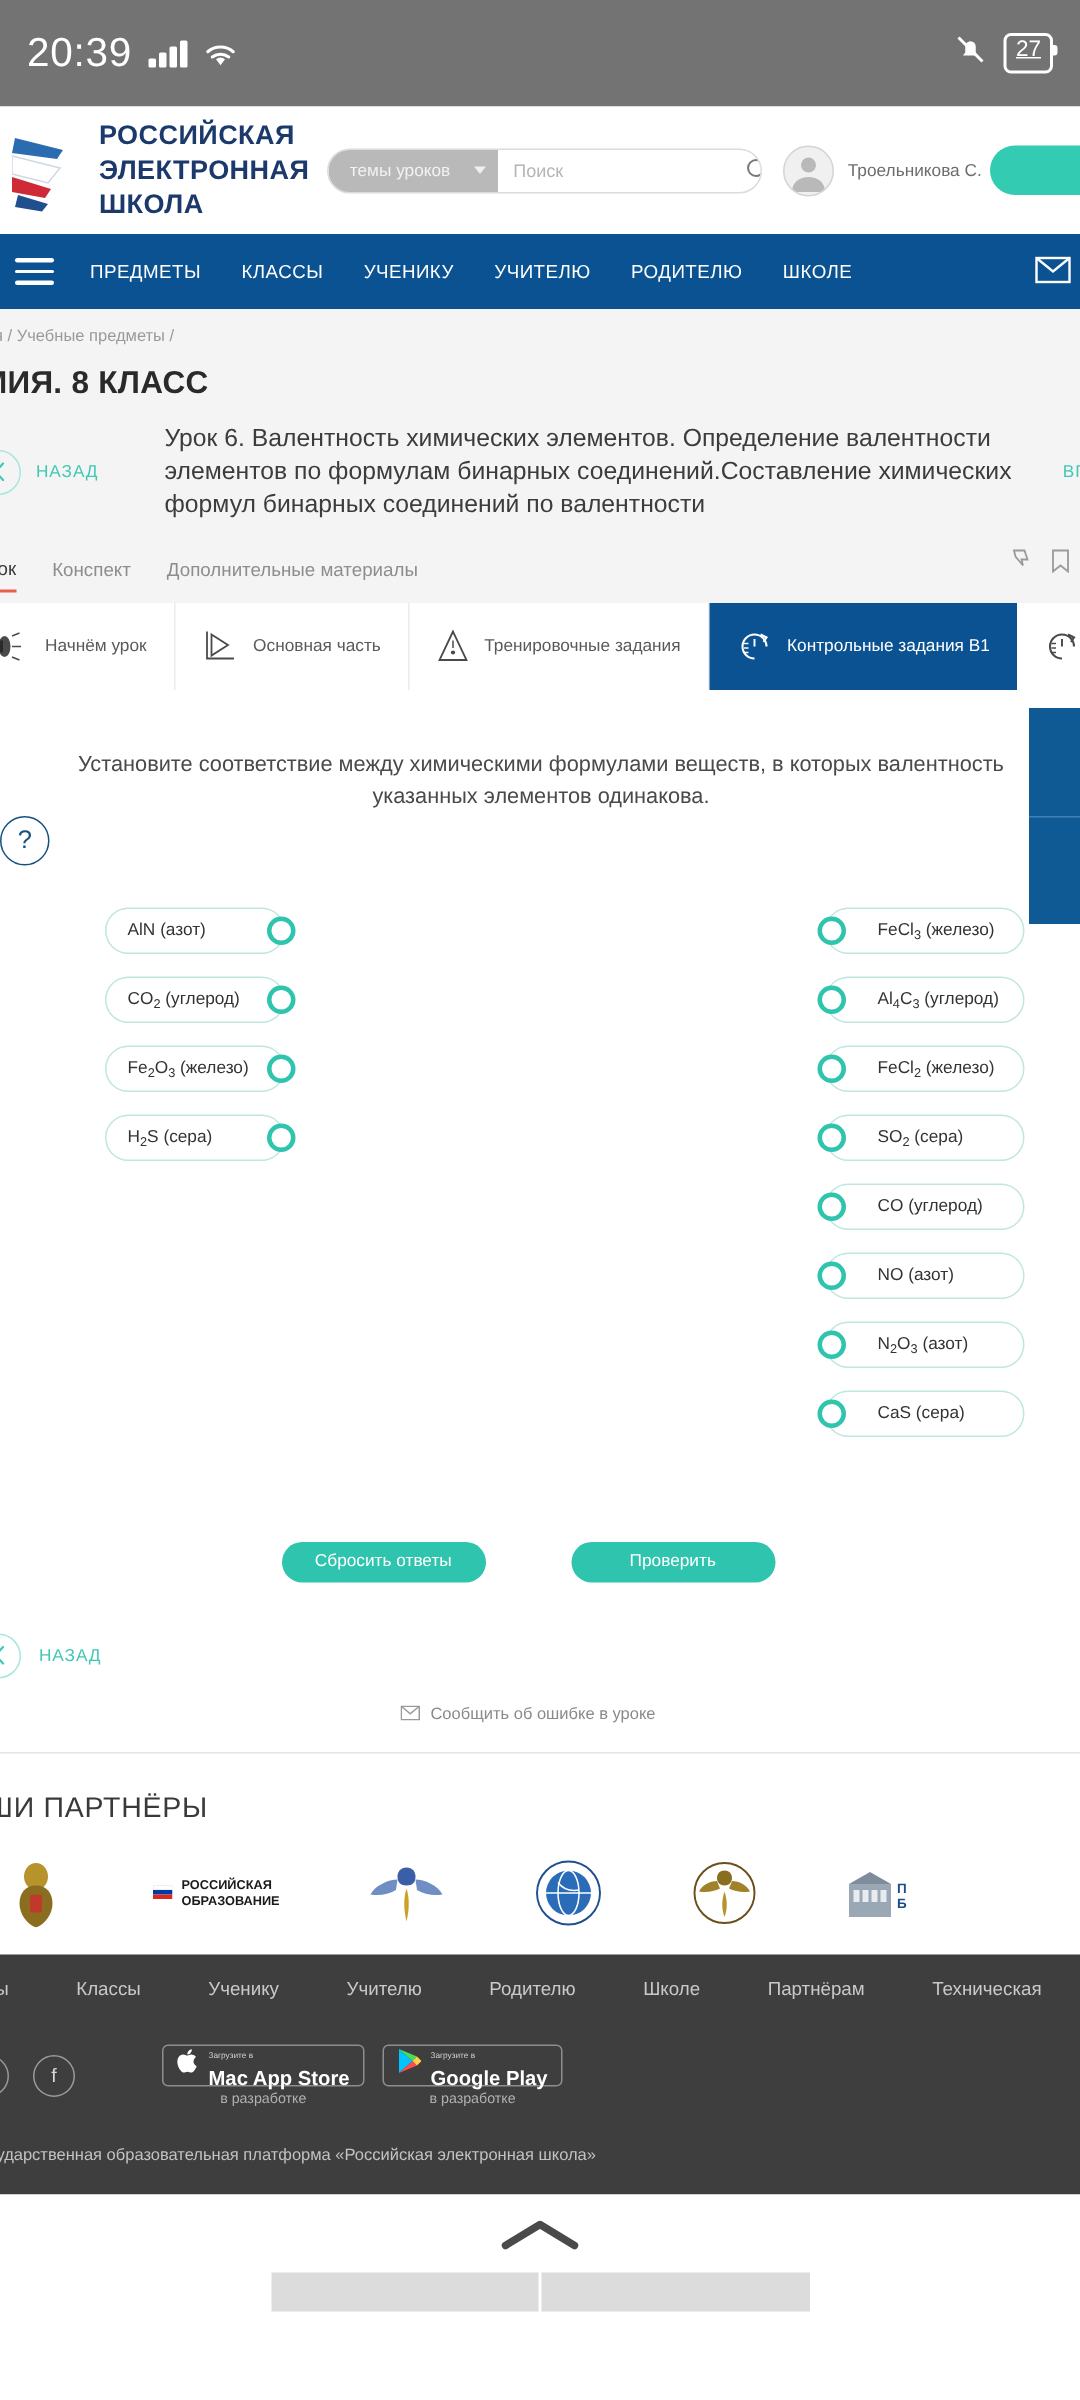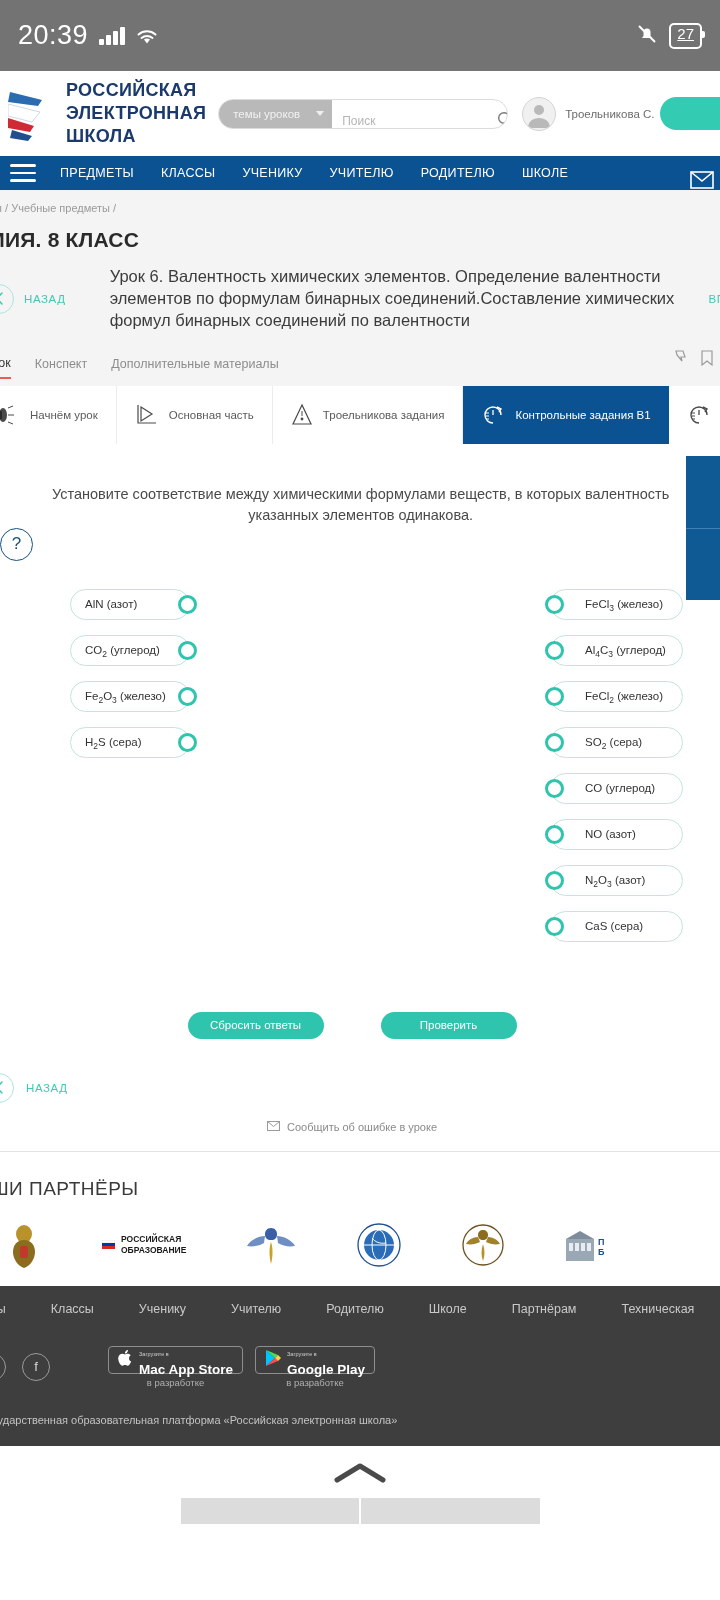--- a/index.html
+++ b/index.html
@@ -39,21 +39,21 @@
     height: 85px; background: #fff; display: flex; align-items: center;
     padding: 0 0 0 8px; position: relative;
   }
   .logo-wrap { display: flex; align-items: center; gap: 6px; flex: none; }
   .logo-mark { width: 52px; height: 56px; flex: none; }
   .logo-text {
     font-size: 18px; font-weight: 700; color: #1b3a6b;
     line-height: 1.28; letter-spacing: .3px;
   }
   .search-wrap {
-    display: flex; align-items: flex-end; margin-left: 12px;
+    display: flex; align-items: center; margin-left: 12px;
     width: 290px; height: 30px; border-radius: 16px;
     border: 1px solid #dcdcdc; overflow: hidden; background: #fff; flex: none;
   }
   .search-cat {
     background: #b9b9b9; color: #f2f2f2; font-size: 11.5px;
     height: 100%; display: flex; align-items: center;
     padding: 0 8px 0 14px; gap: 16px; white-space: nowrap;
   }
   .search-cat .caret {
     width: 0; height: 0; border-left: 4px solid transparent;
@@ -79,21 +79,21 @@
   .cta-pill {
     position: absolute; right: -18px; top: 26px;
     height: 33px; min-width: 78px; border-radius: 17px;
     background: #33cbb2; color: #fff; font-size: 12px;
     display: flex; align-items: center; justify-content: center;
     padding: 0 16px; white-space: nowrap;
   }
 
   
   .main-nav {
-    height: 34px; background: #0a5291; display: flex; align-items: center;
+    height: 50px; background: #0a5291; display: flex; align-items: center;
     padding-left: 4px; position: relative;
   }
   .burger { width: 42px; display: flex; flex-direction: column; gap: 5px; padding-left: 6px; }
   .burger i { display: block; height: 2.5px; background: #fff; border-radius: 2px; }
   .burger i:nth-child(1) { width: 26px; }
   .burger i:nth-child(2) { width: 26px; }
   .burger i:nth-child(3) { width: 26px; }
   .nav-items { display: flex; align-items: center; gap: 27px; margin-left: 14px; }
   .nav-items a {
     color: #fff; font-size: 12.5px; text-decoration: none; white-space: nowrap;
@@ -415,21 +415,21 @@
         <span>Основная часть</span>
       </div>
       <div class="sec">
         <span class="ic">
           <svg width="22" height="24" viewBox="0 0 22 24">
               <path d="M11 2L2 21h18z" stroke="#4a4a4a" stroke-width="1.2" fill="none"></path>
               <circle cx="11" cy="16" r="1.4" fill="#4a4a4a"></circle>
               <line x1="11" y1="8" x2="11" y2="13" stroke="#4a4a4a" stroke-width="1"></line>
             </svg>
         </span>
-        <span>Троельникова задания</span>
+        <span>Тренировочные задания</span>
       </div>
       <div class="sec active">
         <span class="ic">
           <svg width="24" height="24" viewBox="0 0 24 24">
               <path d="M20 12a8 8 0 10-8 8" stroke="#fff" stroke-width="1.4" fill="none"></path>
               <path d="M16 4l4 2-2 3" stroke="#fff" stroke-width="1.4" fill="none"></path>
               <line x1="12" y1="12" x2="12" y2="7" stroke="#fff" stroke-width="1.3"></line>
               <g stroke="#fff" stroke-width="1">
                 <line x1="5" y1="10" x2="8" y2="10"></line>
                 <line x1="5" y1="13" x2="8" y2="13"></line>

